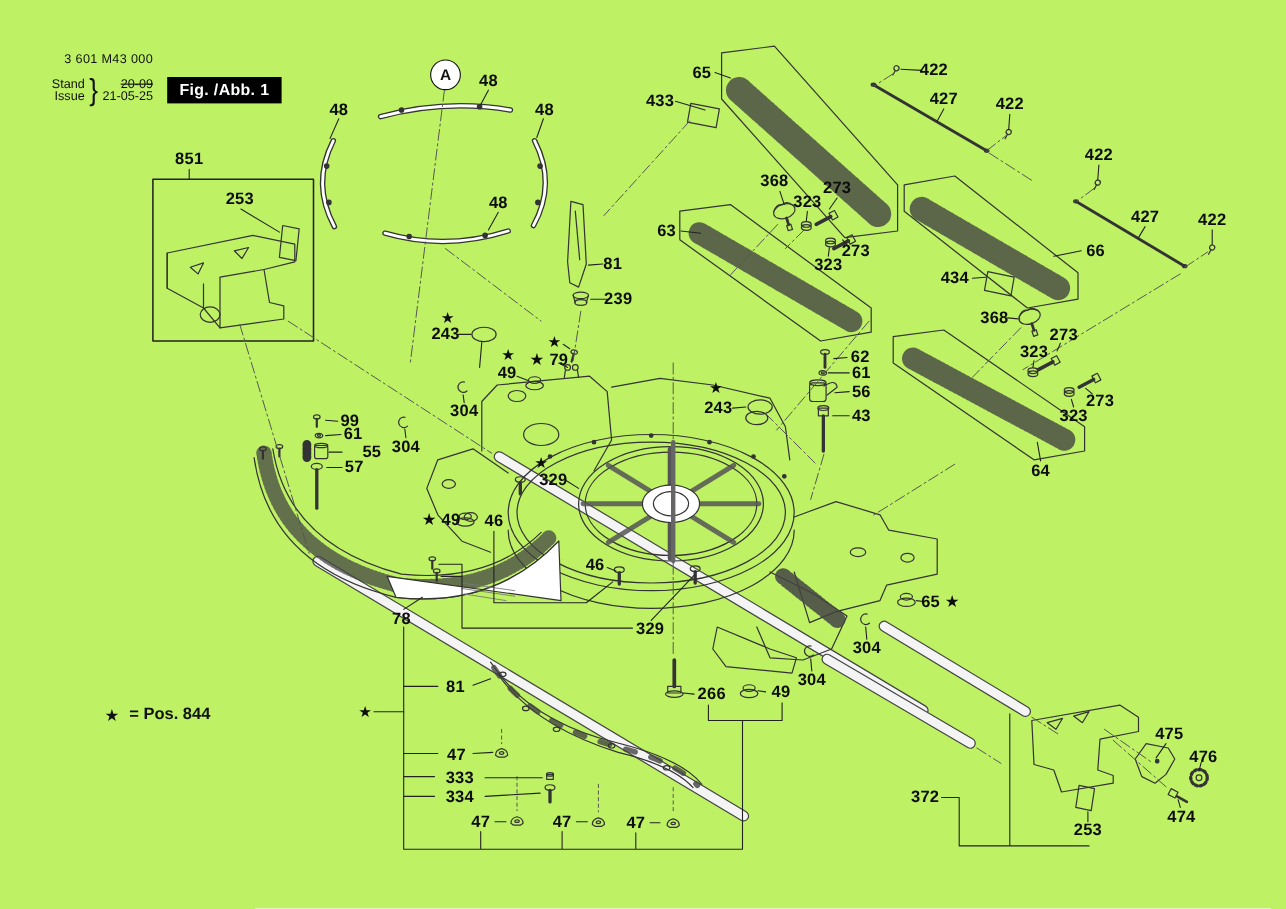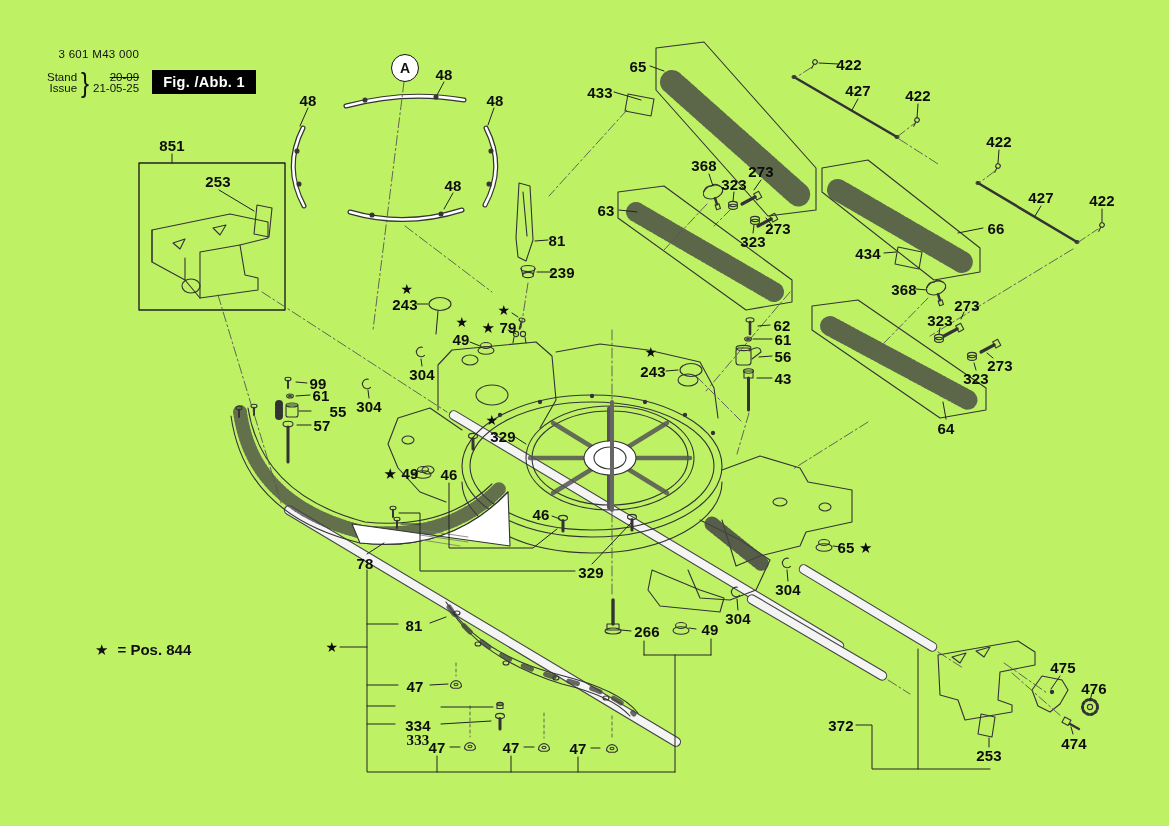--- a/index.html
+++ b/index.html
@@ -434,21 +434,21 @@
       <div class="part-label" style="left: 503px; top: 436px;">329</div>
       <div class="part-label" style="left: 401px; top: 473px;">★ 49</div>
       <div class="part-label" style="left: 449px; top: 474px;">46</div>
       <div class="part-label" style="left: 541px; top: 514px;">46</div>
       <div class="part-label" style="left: 591px; top: 572px;">329</div>
       <div class="part-label" style="left: 365px; top: 563px;">78</div>
       <div class="part-label" style="left: 414px; top: 625px;">81</div>
       <div class="part-label" style="left: 647px; top: 631px;">266</div>
       <div class="part-label star-only" style="left: 332px; top: 647px;">★</div>
       <div class="part-label" style="left: 415px; top: 686px;">47</div>
-      <div class="part-label" style="left: 418px; top: 740px; font-family: Liberation Serif, serif;">333</div>
+      <div class="part-label" style="left: 418px; top: 707px;">333</div>
       <div class="part-label" style="left: 418px; top: 725px;">334</div>
       <div class="part-label" style="left: 437px; top: 747px;">47</div>
       <div class="part-label" style="left: 511px; top: 747px;">47</div>
       <div class="part-label" style="left: 578px; top: 748px;">47</div>
       <div class="part-label" style="left: 710px; top: 629px;">49</div>
       <div class="part-label" style="left: 738px; top: 618px;">304</div>
       <div class="part-label" style="left: 788px; top: 589px;">304</div>
       <div class="part-label" style="left: 855px; top: 547px;">65 ★</div>
       <div class="part-label" style="left: 841px; top: 725px;">372</div>
       <div class="part-label" style="left: 989px; top: 755px;">253</div>

